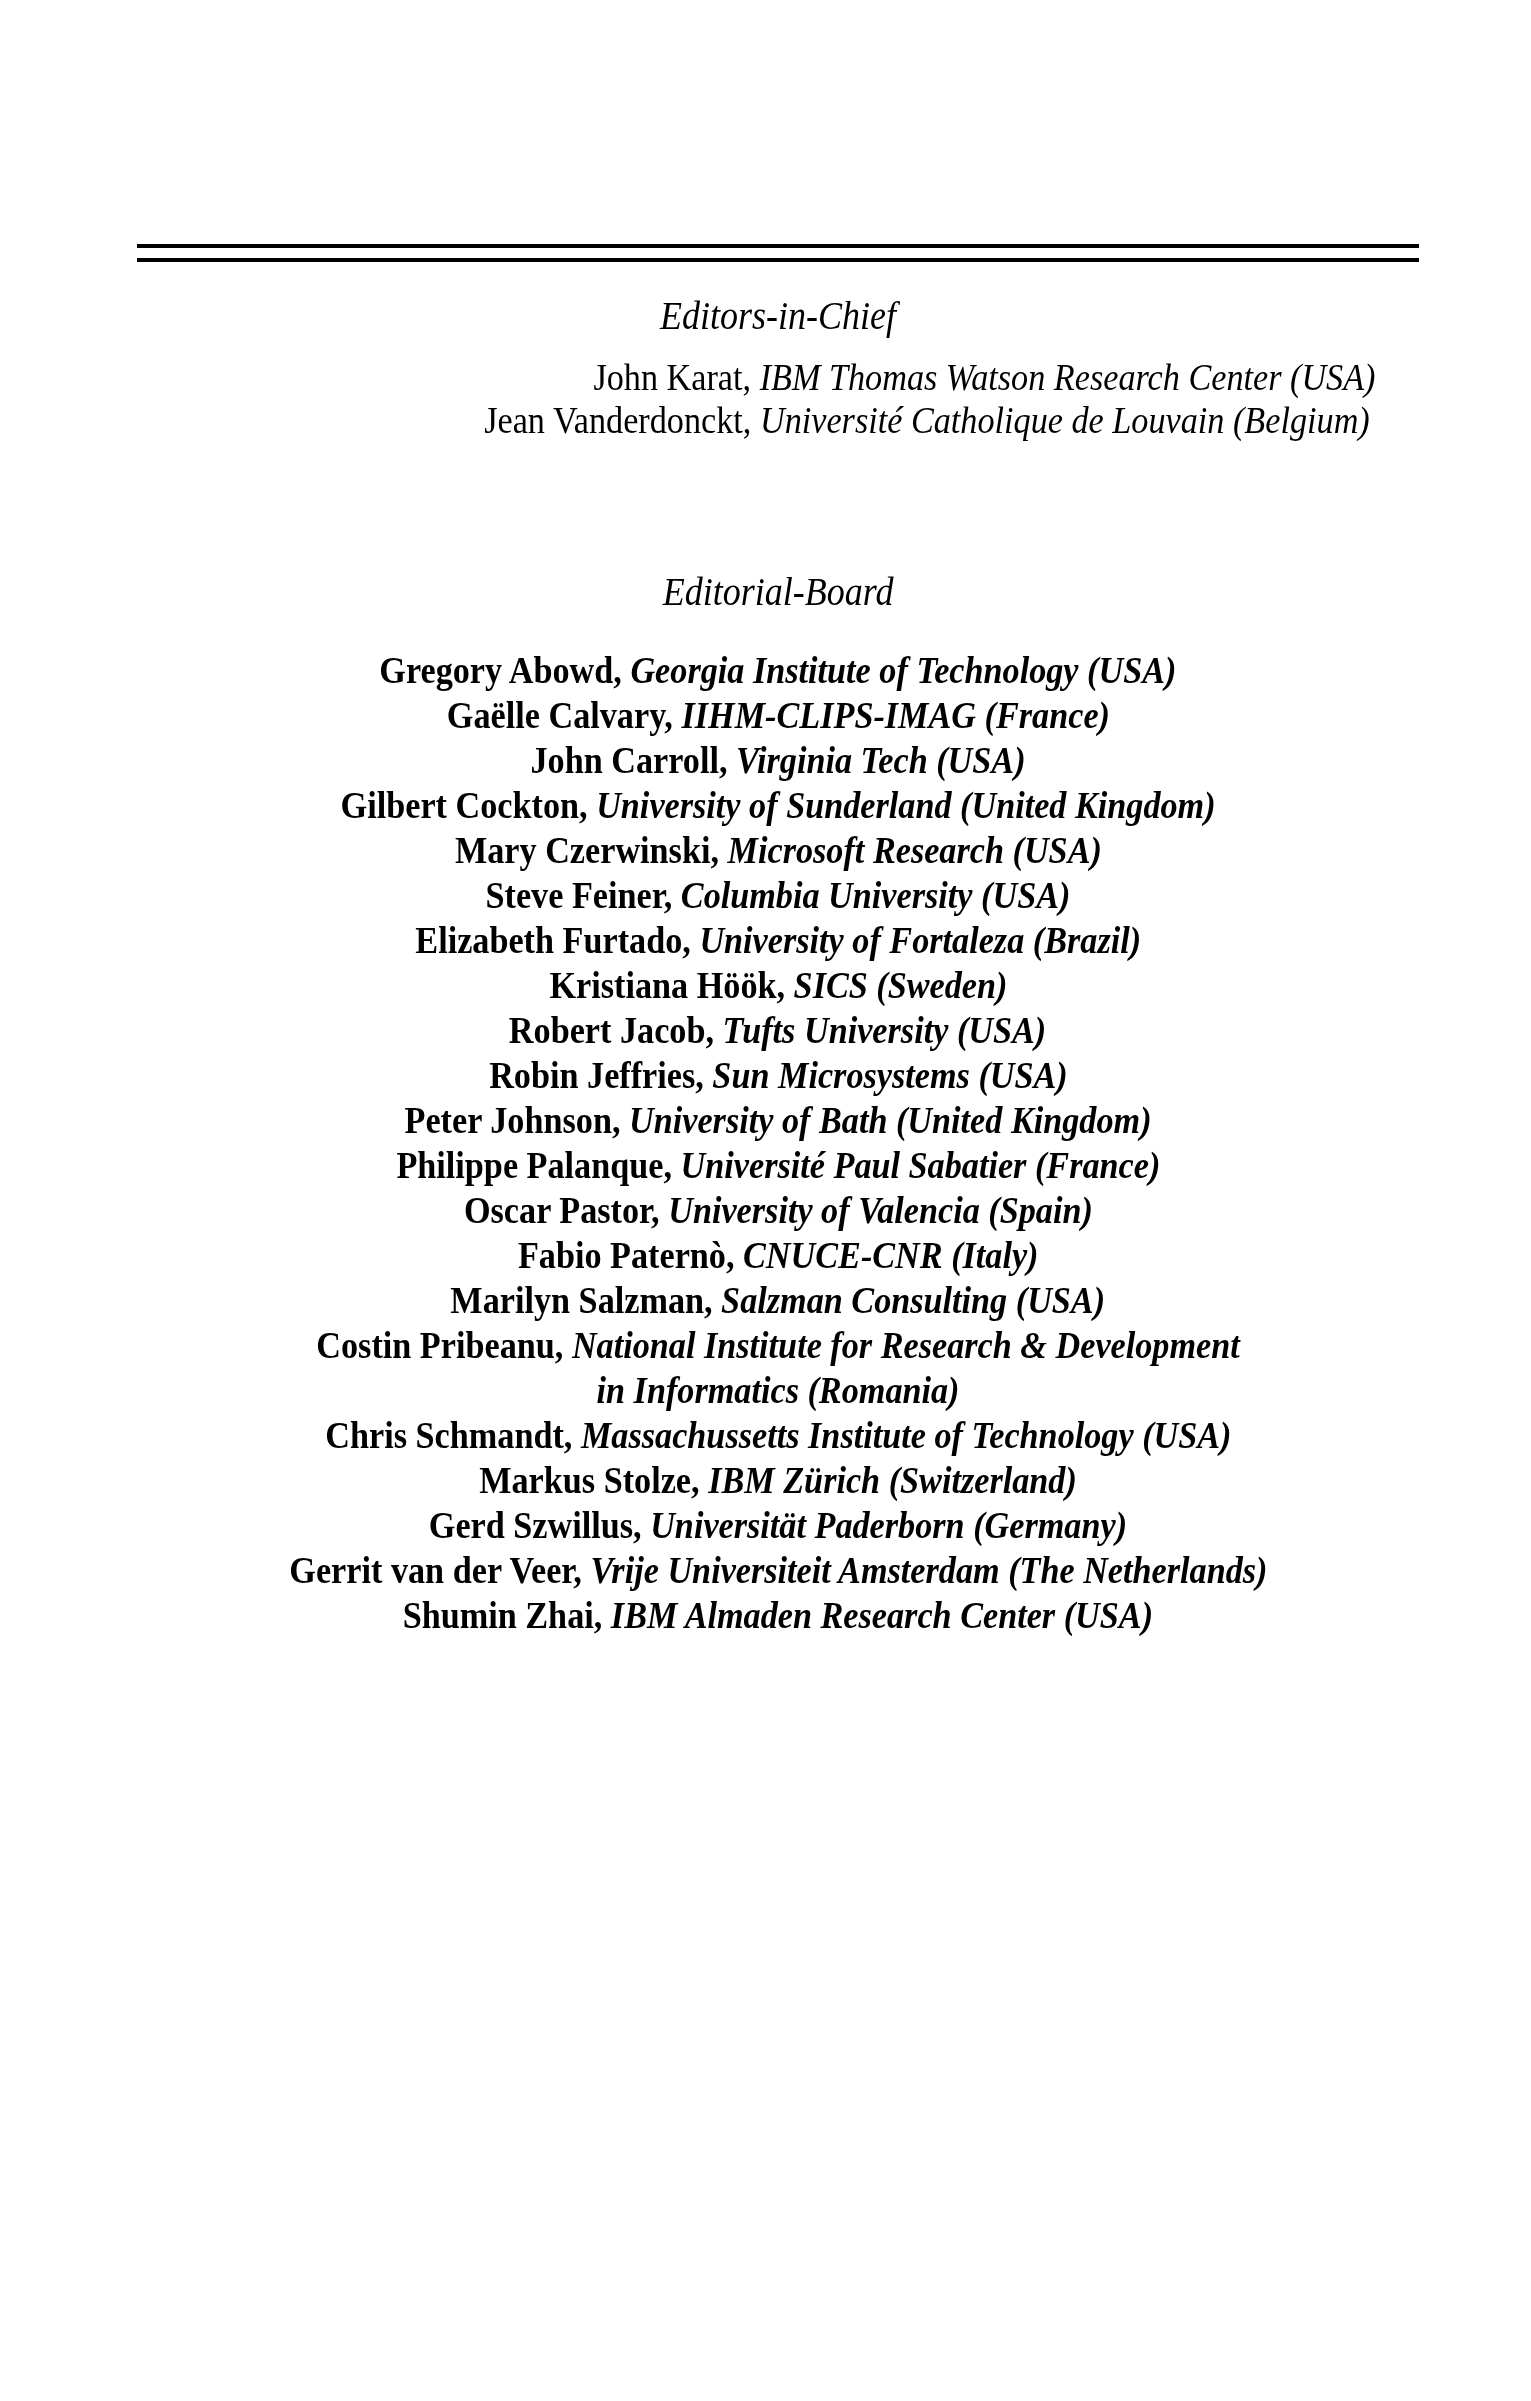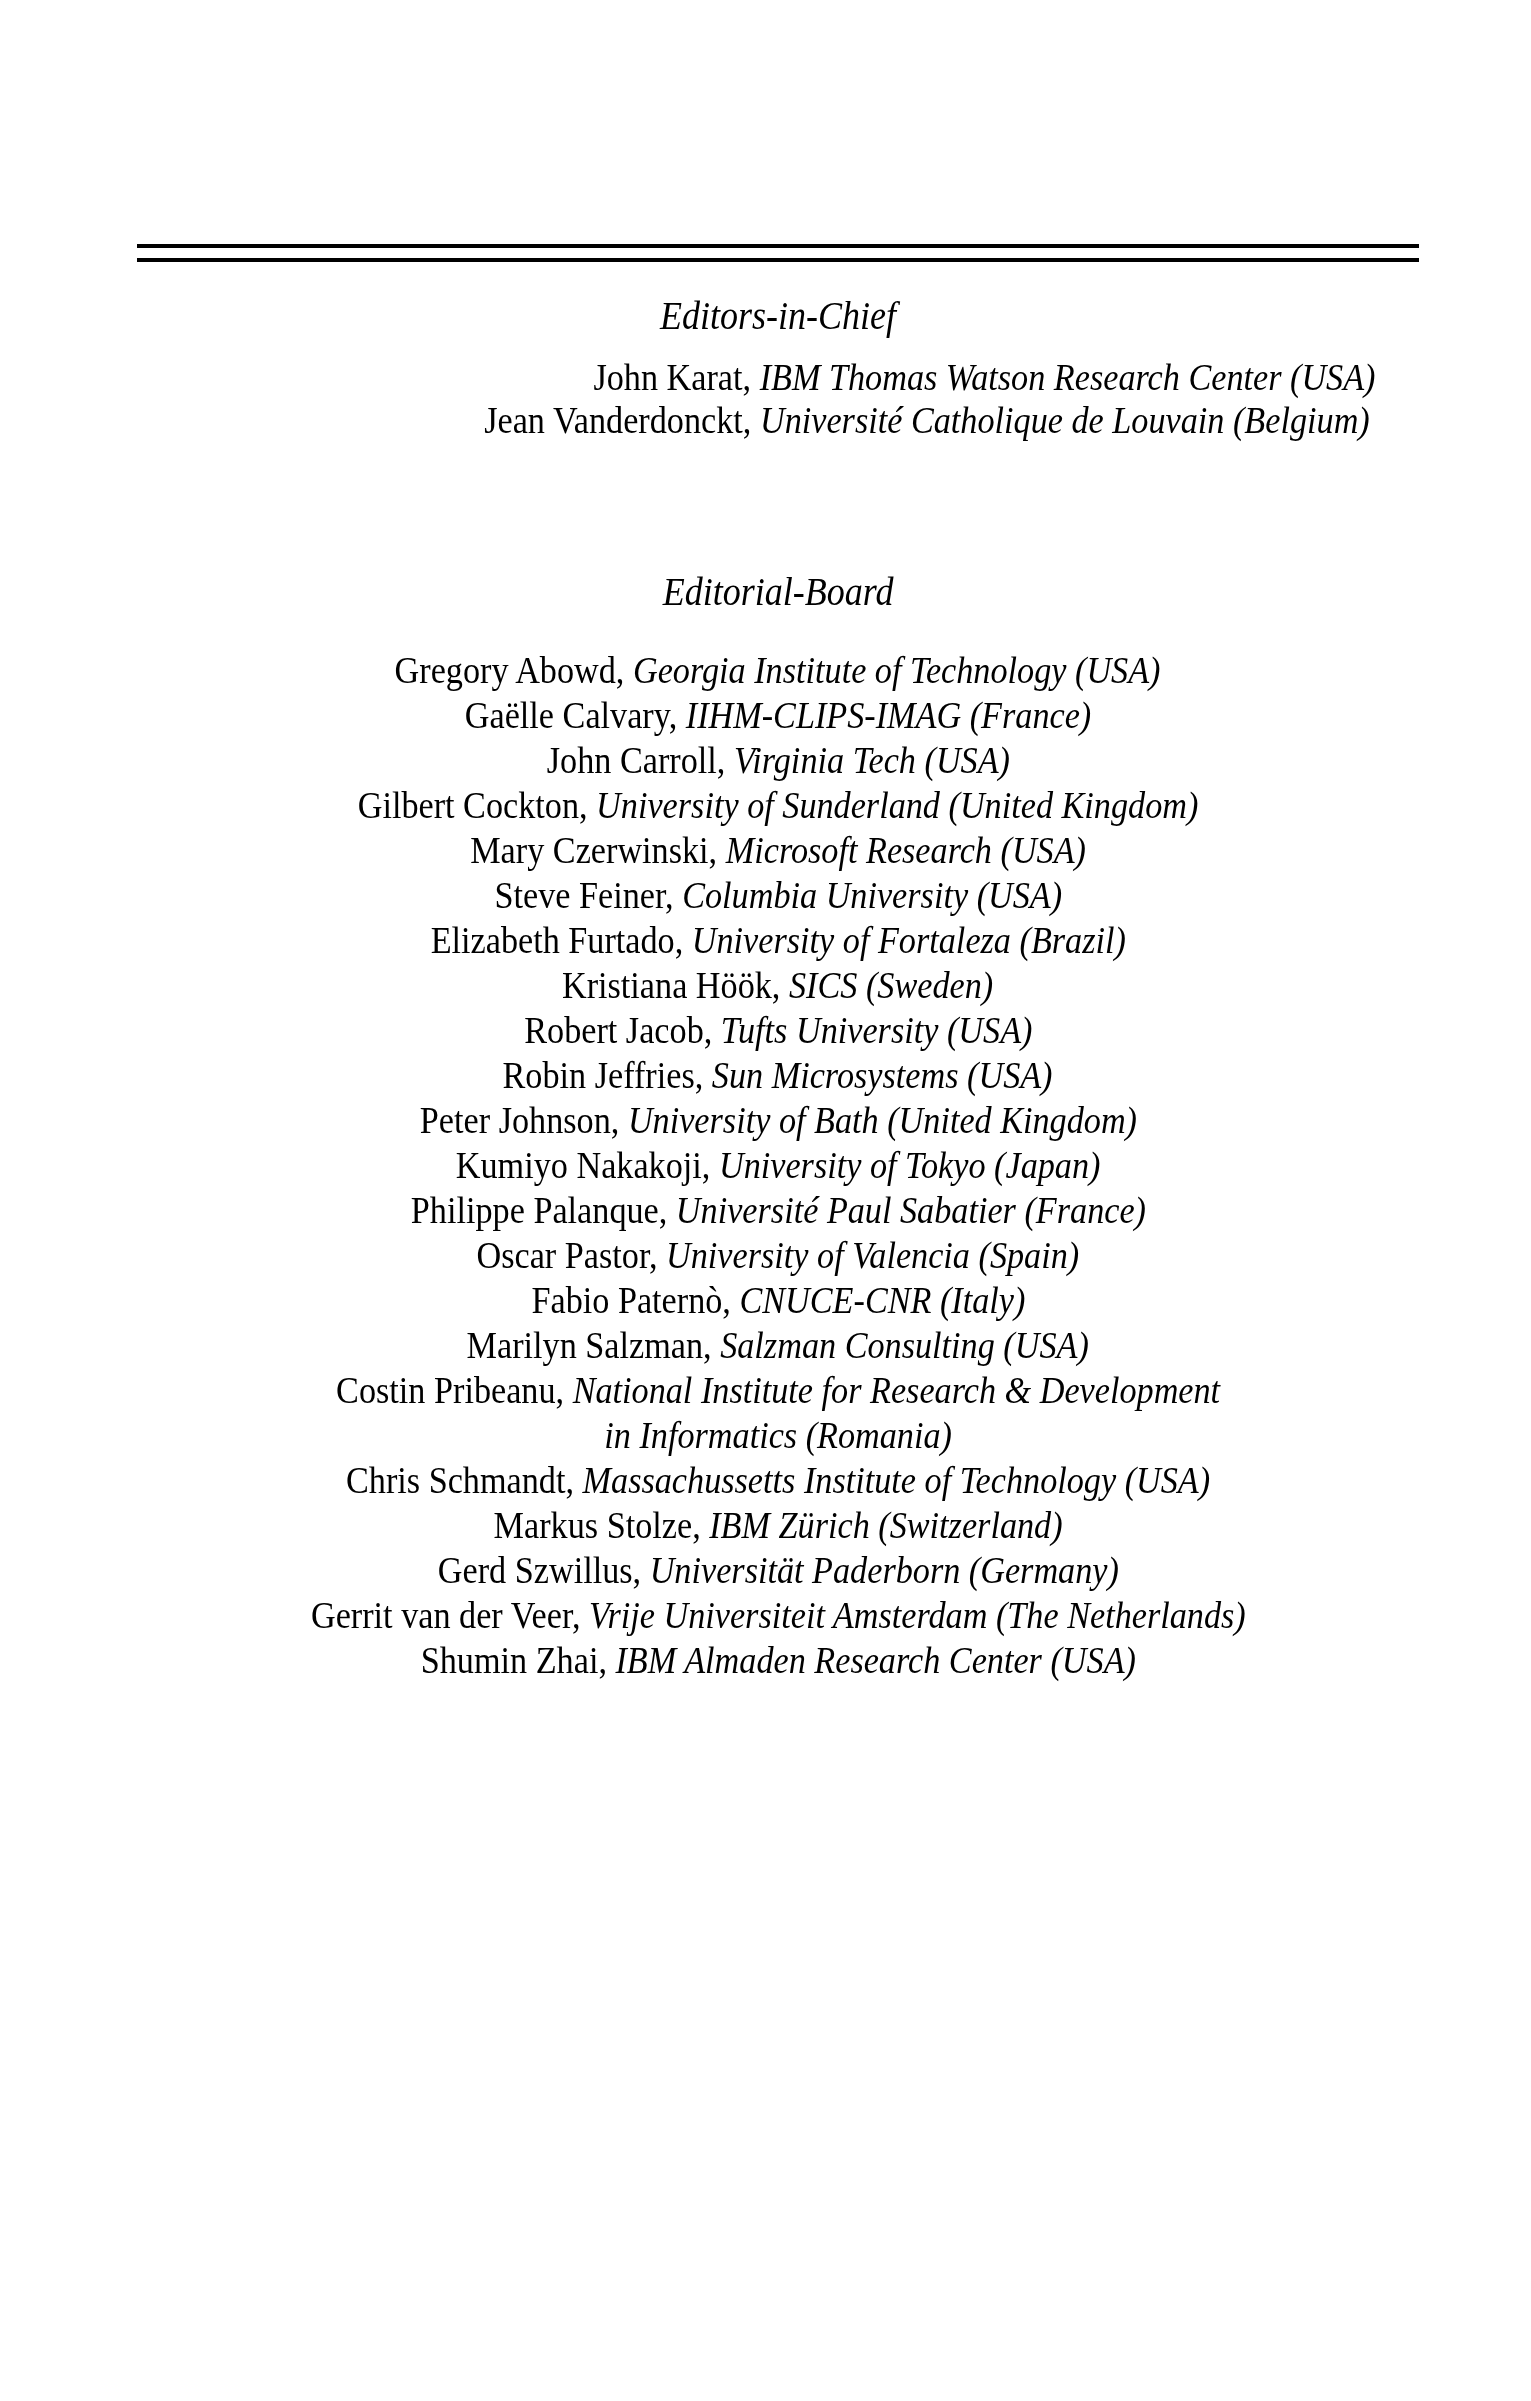--- a/index.html
+++ b/index.html
@@ -62,21 +62,21 @@
     font-size: 40px;
     line-height: 1;
     font-style: italic;
   }
   .eic-heading { margin-top: 34px; }
   .board-heading { margin-top: 130px; }
 
   .member-list { font-size: 38px; }
   .eic-list { margin-top: 20px; text-align: right; }
   .eic-list .member-row { line-height: 43px; }
-  .board-list { margin-top: 36px; }
+  .board-list { margin-top: 36px; font-weight: bold; }
   .board-list .member-row { line-height: 45px; }
 
   .member-affiliation { font-style: italic; }
 </style>
 </head>
 <body>
 
 <div class="page">
   <div class="content">
 
@@ -105,21 +105,20 @@
           <div class="member-row"><span class="condense"><span class="member-name">Gaëlle Calvary, </span><span class="member-affiliation">IIHM-CLIPS-IMAG (France)</span></span></div>
           <div class="member-row"><span class="condense"><span class="member-name">John Carroll, </span><span class="member-affiliation">Virginia Tech (USA)</span></span></div>
           <div class="member-row"><span class="condense"><span class="member-name">Gilbert Cockton, </span><span class="member-affiliation">University of Sunderland (United Kingdom)</span></span></div>
           <div class="member-row"><span class="condense"><span class="member-name">Mary Czerwinski, </span><span class="member-affiliation">Microsoft Research (USA)</span></span></div>
           <div class="member-row"><span class="condense"><span class="member-name">Steve Feiner, </span><span class="member-affiliation">Columbia University (USA)</span></span></div>
           <div class="member-row"><span class="condense"><span class="member-name">Elizabeth Furtado, </span><span class="member-affiliation">University of Fortaleza (Brazil)</span></span></div>
           <div class="member-row"><span class="condense"><span class="member-name">Kristiana Höök, </span><span class="member-affiliation">SICS (Sweden)</span></span></div>
           <div class="member-row"><span class="condense"><span class="member-name">Robert Jacob, </span><span class="member-affiliation">Tufts University (USA)</span></span></div>
           <div class="member-row"><span class="condense"><span class="member-name">Robin Jeffries, </span><span class="member-affiliation">Sun Microsystems (USA)</span></span></div>
           <div class="member-row"><span class="condense"><span class="member-name">Peter Johnson, </span><span class="member-affiliation">University of Bath (United Kingdom)</span></span></div>
-          <div class="member-row"><span class="condense"><span class="member-name">Kumiyo Nakakoji, </span><span class="member-affiliation">University of Tokyo (Japan)</span></span></div>
           <div class="member-row"><span class="condense"><span class="member-name">Philippe Palanque, </span><span class="member-affiliation">Université Paul Sabatier (France)</span></span></div>
           <div class="member-row"><span class="condense"><span class="member-name">Oscar Pastor, </span><span class="member-affiliation">University of Valencia (Spain)</span></span></div>
           <div class="member-row"><span class="condense"><span class="member-name">Fabio Paternò, </span><span class="member-affiliation">CNUCE-CNR (Italy)</span></span></div>
           <div class="member-row"><span class="condense"><span class="member-name">Marilyn Salzman, </span><span class="member-affiliation">Salzman Consulting (USA)</span></span></div>
           <div class="member-row"><span class="condense"><span class="member-name">Costin Pribeanu, </span><span class="member-affiliation">National Institute for Research &amp; Development</span><br><span class="member-affiliation">in Informatics (Romania)</span></span></div>
           <div class="member-row"><span class="condense"><span class="member-name">Chris Schmandt, </span><span class="member-affiliation">Massachussetts Institute of Technology (USA)</span></span></div>
           <div class="member-row"><span class="condense"><span class="member-name">Markus Stolze, </span><span class="member-affiliation">IBM Zürich (Switzerland)</span></span></div>
           <div class="member-row"><span class="condense"><span class="member-name">Gerd Szwillus, </span><span class="member-affiliation">Universität Paderborn (Germany)</span></span></div>
           <div class="member-row"><span class="condense"><span class="member-name">Gerrit van der Veer, </span><span class="member-affiliation">Vrije Universiteit Amsterdam (The Netherlands)</span></span></div>
           <div class="member-row"><span class="condense"><span class="member-name">Shumin Zhai, </span><span class="member-affiliation">IBM Almaden Research Center (USA)</span></span></div>

